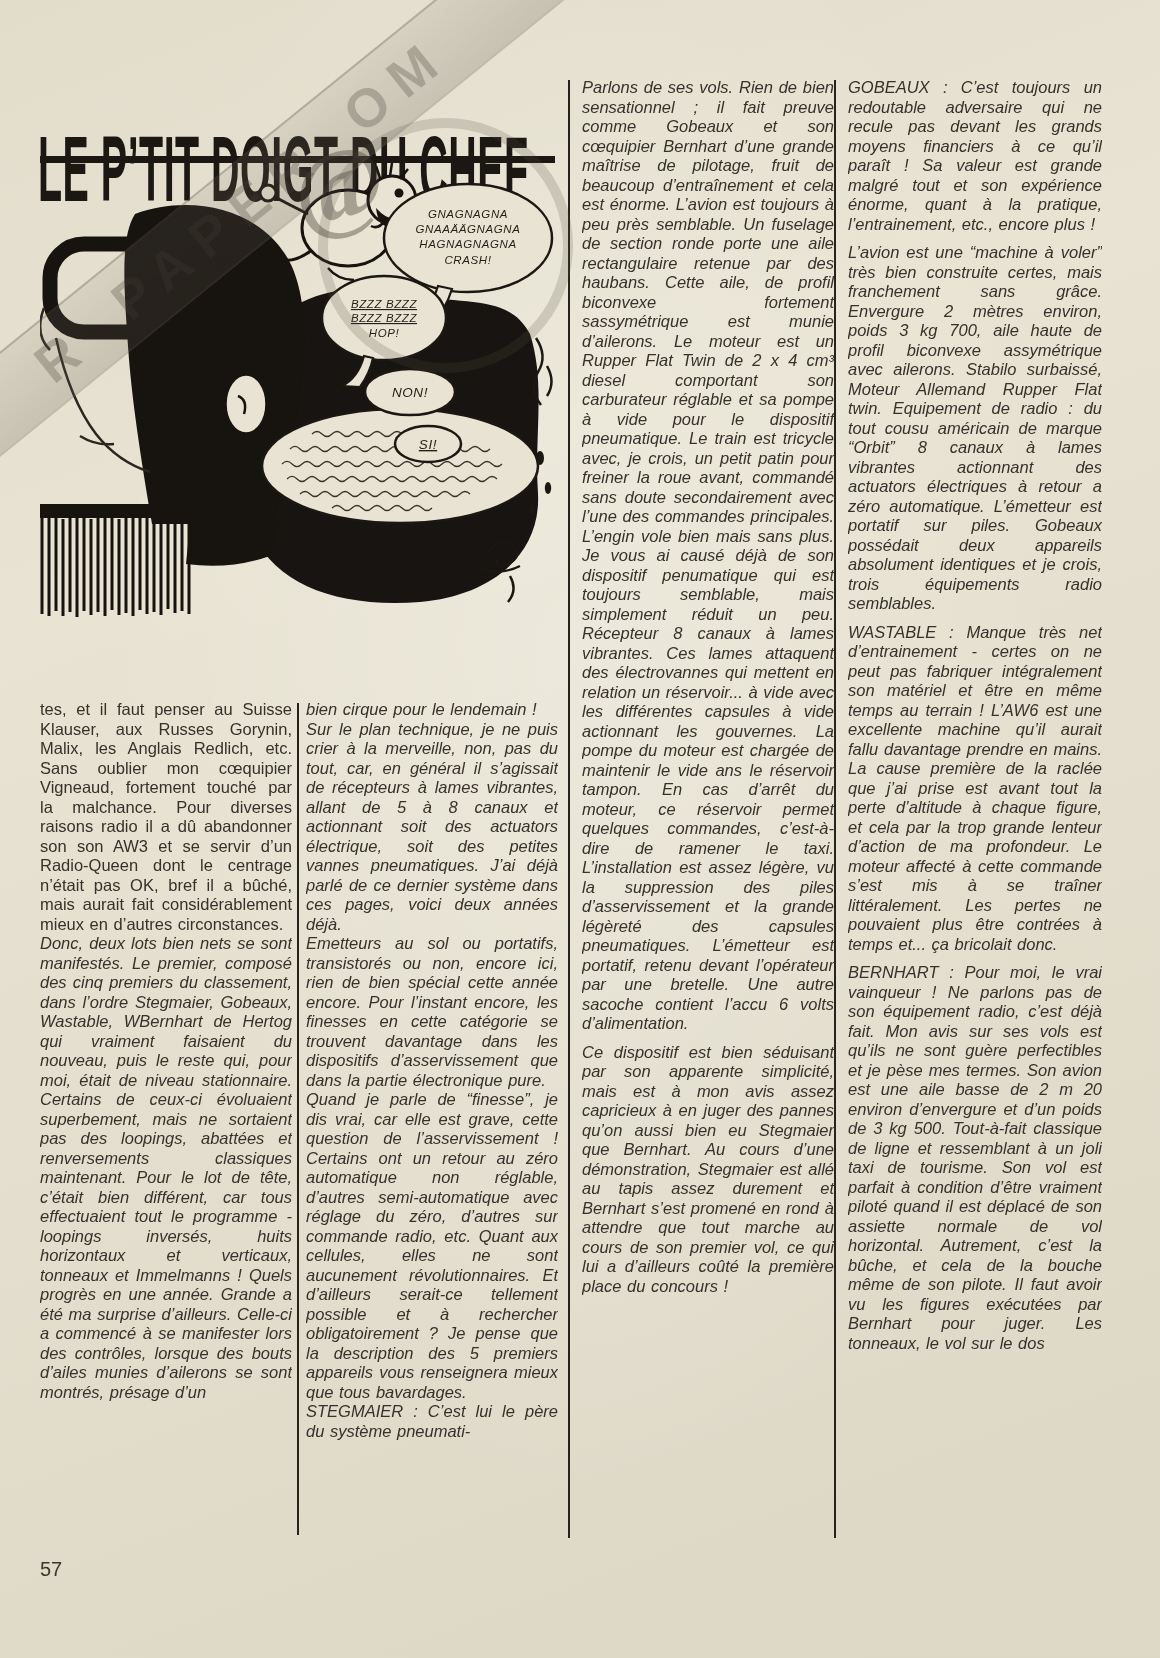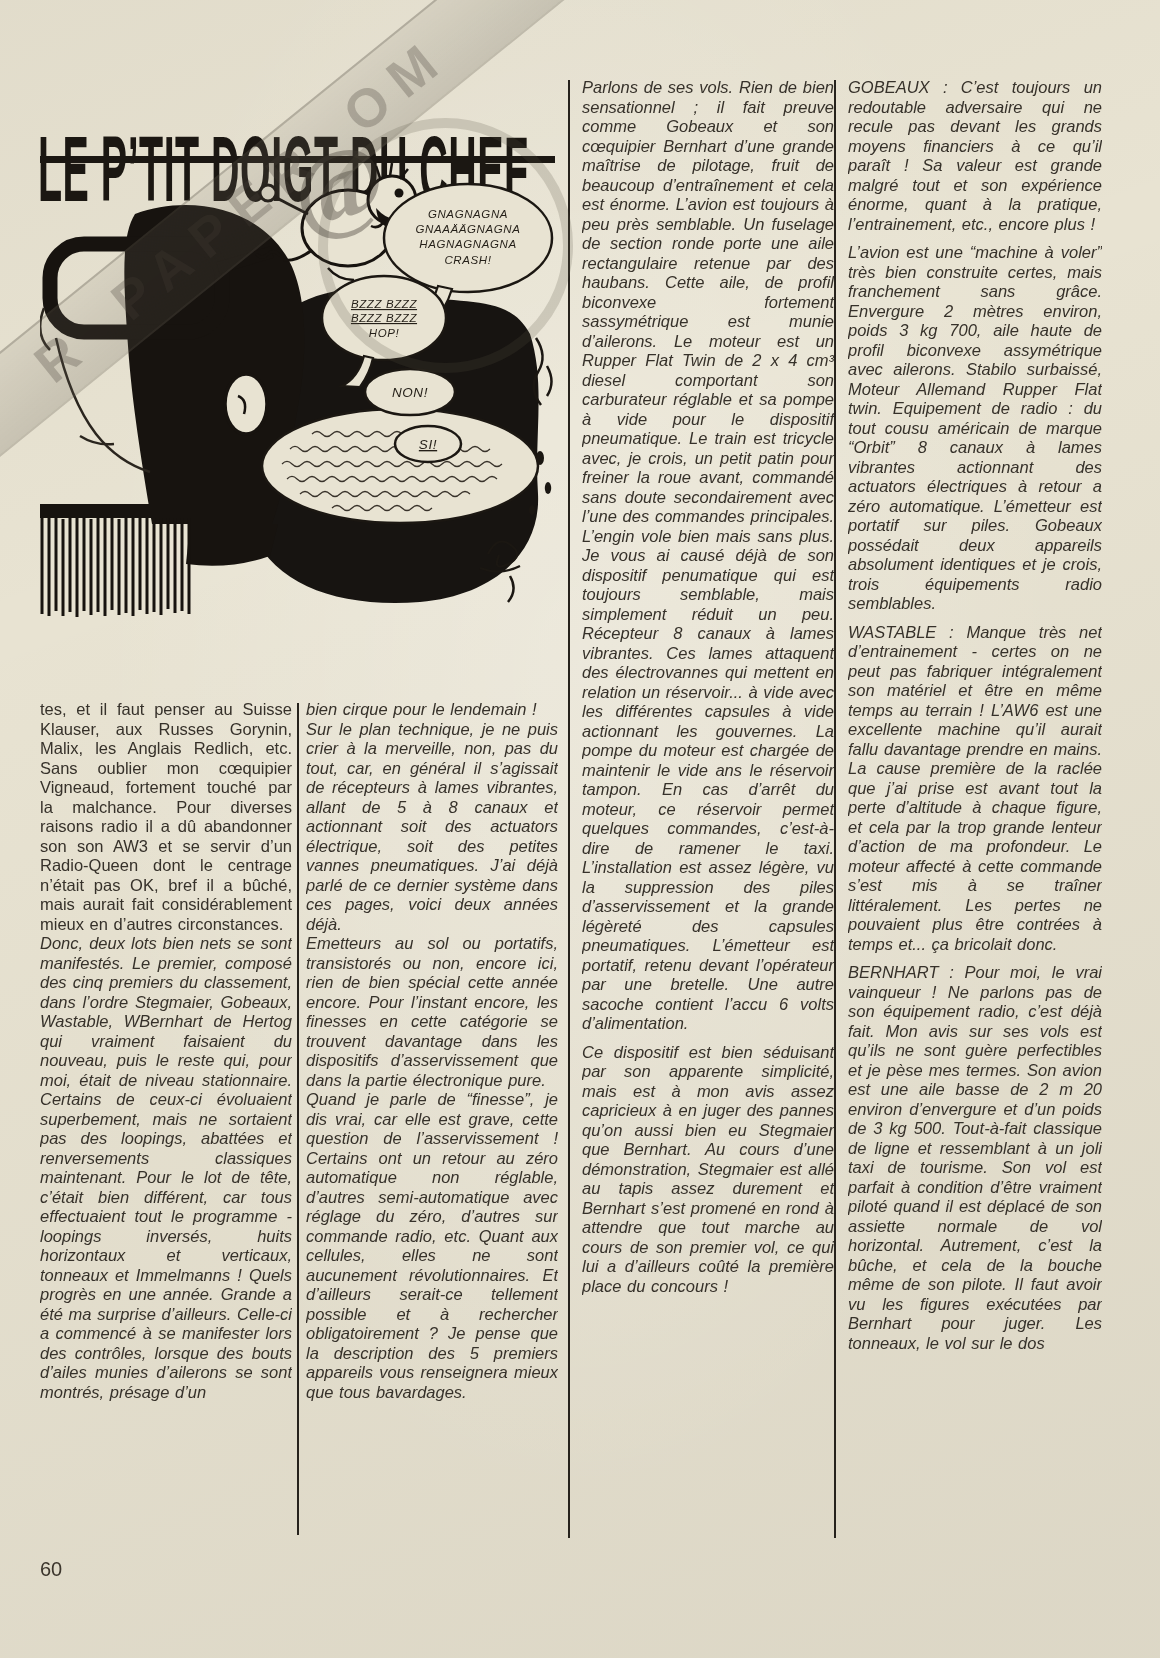--- a/index.html
+++ b/index.html
@@ -201,37 +201,38 @@
 
   <div id="col1" class="col">
       <p class="para roman">tes, et il faut penser au Suisse Klauser, aux Russes Gorynin, Malix, les Anglais Redlich, etc. Sans oublier mon cœquipier Vigneaud, fortement touché par la malchance. Pour diverses raisons radio il a dû abandonner son son AW3 et se servir d’un Radio-Queen dont le centrage n’était pas OK, bref il a bûché, mais aurait fait considérablement mieux en d’autres circonstances.</p>
       <p class="para">Donc, deux lots bien nets se sont manifestés. Le premier, composé des cinq premiers du classement, dans l’ordre Stegmaier, Gobeaux, Wastable, WBernhart de Hertog qui vraiment faisaient du nouveau, puis le reste qui, pour moi, était de niveau stationnaire. Certains de ceux-ci évoluaient superbement, mais ne sortaient pas des loopings, abattées et renversements classiques maintenant. Pour le lot de tête, c’était bien différent, car tous effectuaient tout le programme - loopings inversés, huits horizontaux et verticaux, tonneaux et Immelmanns ! Quels progrès en une année. Grande a été ma surprise d’ailleurs. Celle-ci a commencé à se manifester lors des contrôles, lorsque des bouts d’ailes munies d’ailerons se sont montrés, présage d’un</p>
     </div>
   <div id="col2" class="col">
       <p class="para">bien cirque pour le lendemain !</p>
       <p class="para">Sur le plan technique, je ne puis crier à la merveille, non, pas du tout, car, en général il s’agissait de récepteurs à lames vibrantes, allant de 5 à 8 canaux et actionnant soit des actuators électrique, soit des petites vannes pneumatiques. J’ai déjà parlé de ce dernier système dans ces pages, voici deux années déjà.</p>
       <p class="para">Emetteurs au sol ou portatifs, transistorés ou non, encore ici, rien de bien spécial cette année encore. Pour l’instant encore, les finesses en cette catégorie se trouvent davantage dans les dispositifs d’asservissement que dans la partie électronique pure.</p>
       <p class="para">Quand je parle de “finesse”, je dis vrai, car elle est grave, cette question de l’asservissement ! Certains ont un retour au zéro automatique non réglable, d’autres semi-automatique avec réglage du zéro, d’autres sur commande radio, etc. Quant aux cellules, elles ne sont aucunement révolutionnaires. Et d’ailleurs serait-ce tellement possible et à rechercher obligatoirement ? Je pense que la description des 5 premiers appareils vous renseignera mieux que tous bavardages.</p>
+      <p class="para">STEGMAIER : C’est lui le père du système pneumati-</p>
     </div>
   <div id="col3" class="col gapped">
       <p class="para">Parlons de ses vols. Rien de bien sensationnel ; il fait preuve comme Gobeaux et son cœquipier Bernhart d’une grande maîtrise de pilotage, fruit de beaucoup d’entraînement et cela est énorme. L’avion est toujours à peu près semblable. Un fuselage de section ronde porte une aile rectangulaire retenue par des haubans. Cette aile, de profil biconvexe fortement sassymétrique est munie d’ailerons. Le moteur est un Rupper Flat Twin de 2 x 4 cm³ diesel comportant son carburateur réglable et sa pompe à vide pour le dispositif pneumatique. Le train est tricycle avec, je crois, un petit patin pour freiner la roue avant, commandé sans doute secondairement avec l’une des commandes principales. L’engin vole bien mais sans plus. Je vous ai causé déjà de son dispositif penumatique qui est toujours semblable, mais simplement réduit un peu. Récepteur 8 canaux à lames vibrantes. Ces lames attaquent des électrovannes qui mettent en relation un réservoir... à vide avec les différentes capsules à vide actionnant les gouvernes. La pompe du moteur est chargée de maintenir le vide ans le réservoir tampon. En cas d’arrêt du moteur, ce réservoir permet quelques commandes, c’est-à-dire de ramener le taxi. L’installation est assez légère, vu la suppression des piles d’asservissement et la grande légèreté des capsules pneumatiques. L’émetteur est portatif, retenu devant l’opérateur par une bretelle. Une autre sacoche contient l’accu 6 volts d’alimentation.</p>
       <p class="para">Ce dispositif est bien séduisant par son apparente simplicité, mais est à mon avis assez capricieux à en juger des pannes qu’on aussi bien eu Stegmaier que Bernhart. Au cours d’une démonstration, Stegmaier est allé au tapis assez durement et Bernhart s’est promené en rond à attendre que tout marche au cours de son premier vol, ce qui lui a d’ailleurs coûté la première place du concours !</p>
     </div>
   <div id="col4" class="col gapped">
       <p class="para">GOBEAUX : C’est toujours un redoutable adversaire qui ne recule pas devant les grands moyens financiers à ce qu’il paraît ! Sa valeur est grande malgré tout et son expérience énorme, quant à la pratique, l’entrainement, etc., encore plus !</p>
       <p class="para">L’avion est une “machine à voler” très bien construite certes, mais franchement sans grâce. Envergure 2 mètres environ, poids 3 kg 700, aile haute de profil biconvexe assymétrique avec ailerons. Stabilo surbaissé, Moteur Allemand Rupper Flat twin. Equipement de radio : du tout cousu américain de marque “Orbit” 8 canaux à lames vibrantes actionnant des actuators électriques à retour a zéro automatique. L’émetteur est portatif sur piles. Gobeaux possédait deux appareils absolument identiques et je crois, trois équipements radio semblables.</p>
       <p class="para">WASTABLE : Manque très net d’entrainement - certes on ne peut pas fabriquer intégralement son matériel et être en même temps au terrain ! L’AW6 est une excellente machine qu’il aurait fallu davantage prendre en mains. La cause première de la raclée que j’ai prise est avant tout la perte d’altitude à chaque figure, et cela par la trop grande lenteur d’action de ma profondeur. Le moteur affecté à cette commande s’est mis à se traîner littéralement. Les pertes ne pouvaient plus être contrées à temps et... ça bricolait donc.</p>
       <p class="para">BERNHART : Pour moi, le vrai vainqueur ! Ne parlons pas de son équipement radio, c’est déjà fait. Mon avis sur ses vols est qu’ils ne sont guère perfectibles et je pèse mes termes. Son avion est une aile basse de 2 m 20 environ d’envergure et d’un poids de 3 kg 500. Tout-à-fait classique de ligne et ressemblant à un joli taxi de tourisme. Son vol est parfait à condition d’être vraiment piloté quand il est déplacé de son assiette normale de vol horizontal. Autrement, c’est la bûche, et cela de la bouche même de son pilote. Il faut avoir vu les figures exécutées par Bernhart pour juger. Les tonneaux, le vol sur le dos</p>
     </div>
 
   <div id="rule1" class="vrule"></div>
   <div id="rule2" class="vrule"></div>
   <div id="rule3" class="vrule"></div>
 
-  <div class="pagenum">60</div>
+  <div class="pagenum">57</div>
 
   <div class="watermark">
     <div class="wm-ring"></div>
     <div class="wm-at">@</div>
     <div class="wm-band">
       <span class="wm-letter">R</span>
       <span class="wm-letter">PAPER</span>
       <span class="wm-letter">OM</span>
     </div>
   </div>

